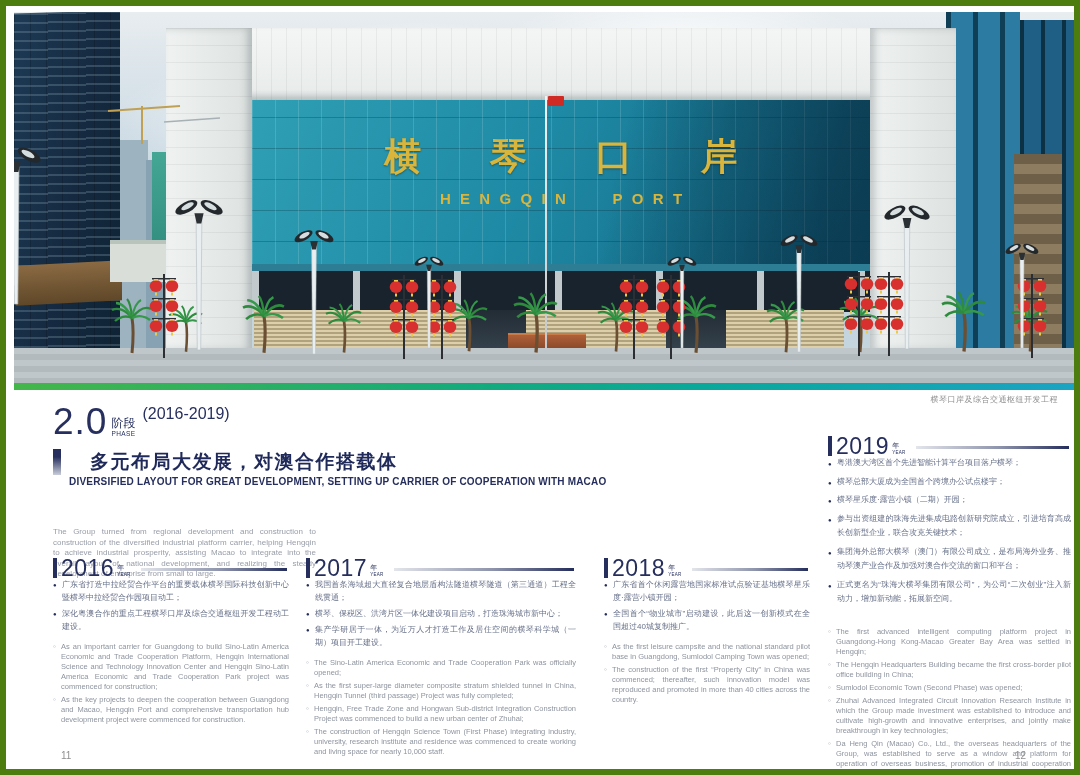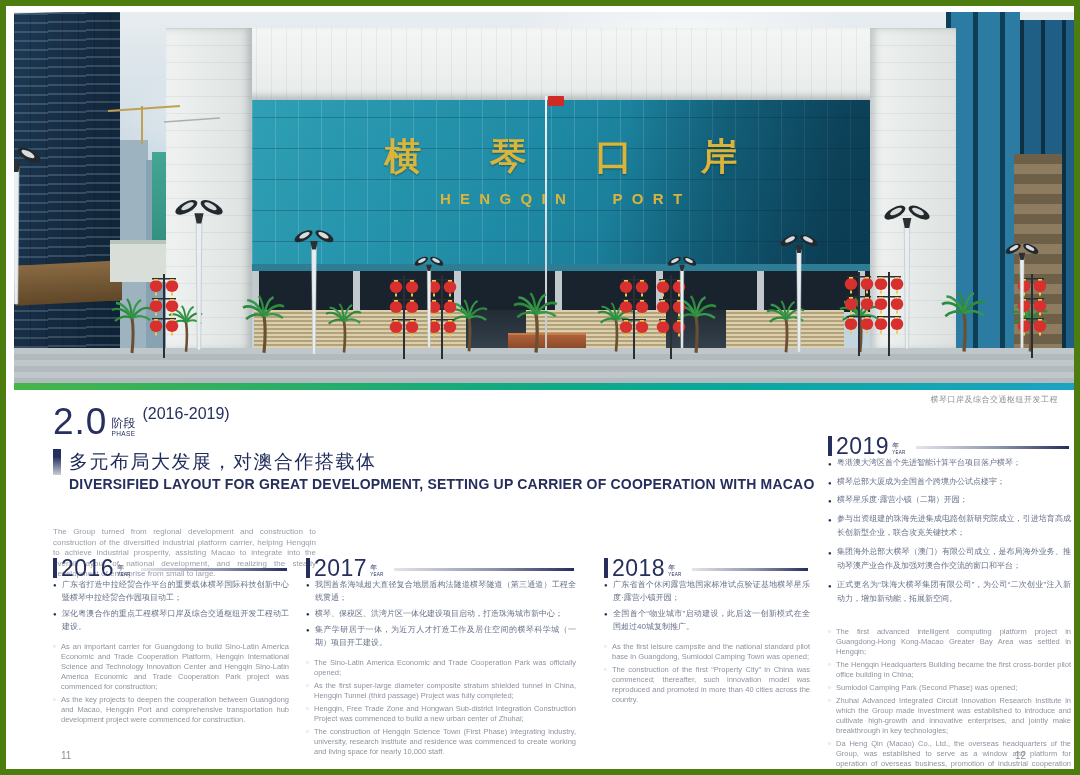--- a/index.html
+++ b/index.html
@@ -75,22 +75,22 @@
   .photo-caption { position:absolute; right:16px; top:388px; font-size:8px; color:#8f8f8f; letter-spacing:.5px; }
   .phase-block { position:absolute; left:47px; top:399px; display:flex; color:#262f5e; }
   .phase-num { font-size:37px; line-height:34px; font-weight:400; letter-spacing:1px; }
   .phase-unit { display:flex; flex-direction:column; justify-content:flex-end; margin:0 5px 1px 4px; }
   .phase-unit .cn { font-size:12px; line-height:13px; }
   .phase-unit .en { font-size:6.5px; line-height:8px; letter-spacing:.4px; }
   .phase-range { font-size:16px; line-height:18px; margin-left:2px; }
 
   .title-row { position:absolute; left:47px; top:443px; display:flex; align-items:center; }
   .title-accent { width:8px; height:26px; margin-right:8px; background:linear-gradient(180deg,#252e5c 30%,#c9cdd9); }
-  .title-cn { font-size:19px; font-weight:400; color:#1f2a5a; letter-spacing:1.5px; }
-  .title-en { position:absolute; left:63px; top:470px; font-size:14px; font-weight:700; color:#252e5c; letter-spacing:.2px; }
+  .title-cn { font-size:19px; font-weight:700; color:#1f2a5a; letter-spacing:1.5px;margin-left:21px; }
+  .title-en { position:absolute; left:63px; top:470px; font-size:10px; font-weight:700; color:#252e5c; letter-spacing:.2px; }
 
   .intro-cn { position:absolute; left:47px; top:484px; width:280px; font-size:9.5px; line-height:17px; color:#7e88a6; }
   .intro-en { position:absolute; left:47px; top:521px; width:263px; font-size:8px; line-height:10.5px; color:#989da8; text-align:justify; }
 
   .col { position:absolute; }
   .yr-head { display:flex; align-items:flex-end; }
   .yr-bar { width:4px; height:20px; background:#252e5c; margin-right:4px; }
   .yr { font-size:23px; line-height:20px; color:#252e5c; letter-spacing:.5px; }
   .yr-unit { display:flex; flex-direction:column; color:#252e5c; margin:0 0 1px 3px; }
   .yr-unit i { font-style:normal; display:block; }
@@ -340,21 +340,21 @@
       <li>粤港澳大湾区首个先进智能计算平台项目落户横琴；</li>
       <li>横琴总部大厦成为全国首个跨境办公试点楼宇；</li>
       <li>横琴星乐度·露营小镇（二期）开园；</li>
       <li>参与出资组建的珠海先进集成电路创新研究院成立，引进培育高成长创新型企业，联合攻克关键技术；</li>
       <li>集团海外总部大横琴（澳门）有限公司成立，是布局海外业务、推动琴澳产业合作及加强对澳合作交流的窗口和平台；</li>
       <li>正式更名为“珠海大横琴集团有限公司”，为公司“二次创业”注入新动力，增加新动能，拓展新空间。</li>
     </ul>
     <ul class="en-list">
       <li>The first advanced intelligent computing platform project in Guangdong-Hong Kong-Macao Greater Bay Area was settled in Hengqin;</li>
       <li>The Hengqin Headquarters Building became the first cross-border pilot office building in China;</li>
-      <li>Sumlodol Camping Park (Second Phase) was opened;</li>
+      <li>Sumlodol Economic Town (Second Phase) was opened;</li>
       <li>Zhuhai Advanced Integrated Circuit Innovation Research Institute in which the Group made investment was established to introduce and cultivate high-growth and innovative enterprises, and jointly make breakthrough in key technologies;</li>
       <li>Da Heng Qin (Macao) Co., Ltd., the overseas headquarters of the Group, was established to serve as a window and platform for operation of overseas business, promotion of industrial cooperation between Hengqin and Macao, and strengthening of cooperation and exchanges with Macao;</li>
 
     </ul>
   </section>
 
   <div class="page-num left">11</div>
   <div class="page-num right">12</div>
 </div>
 

